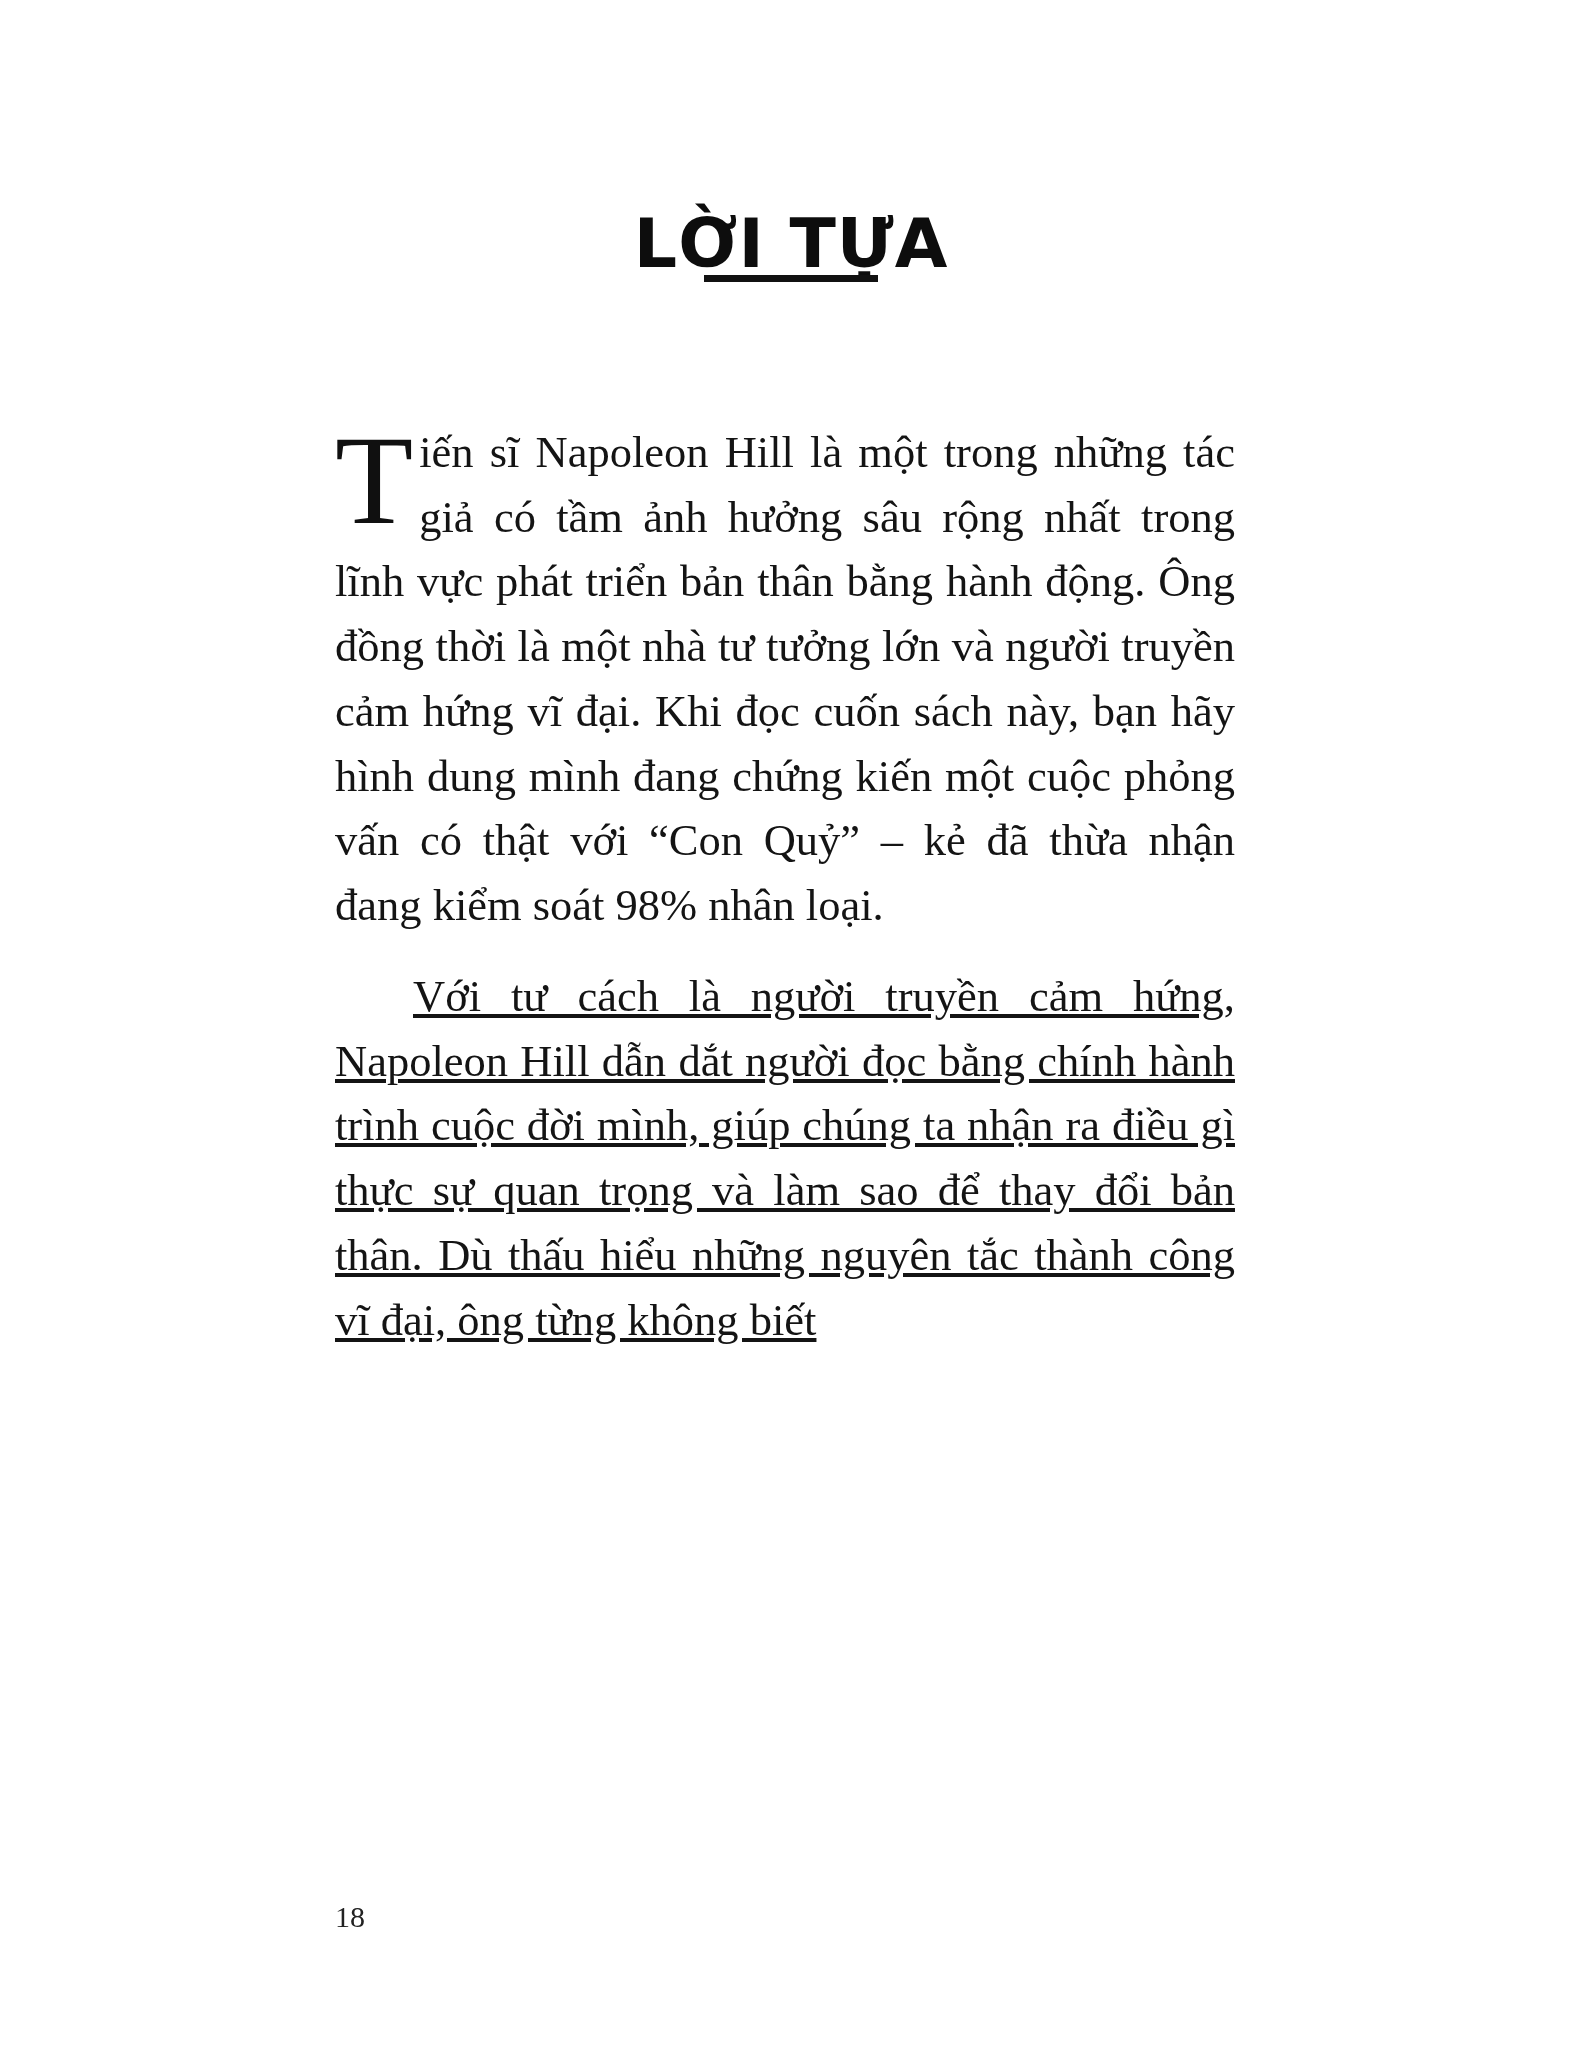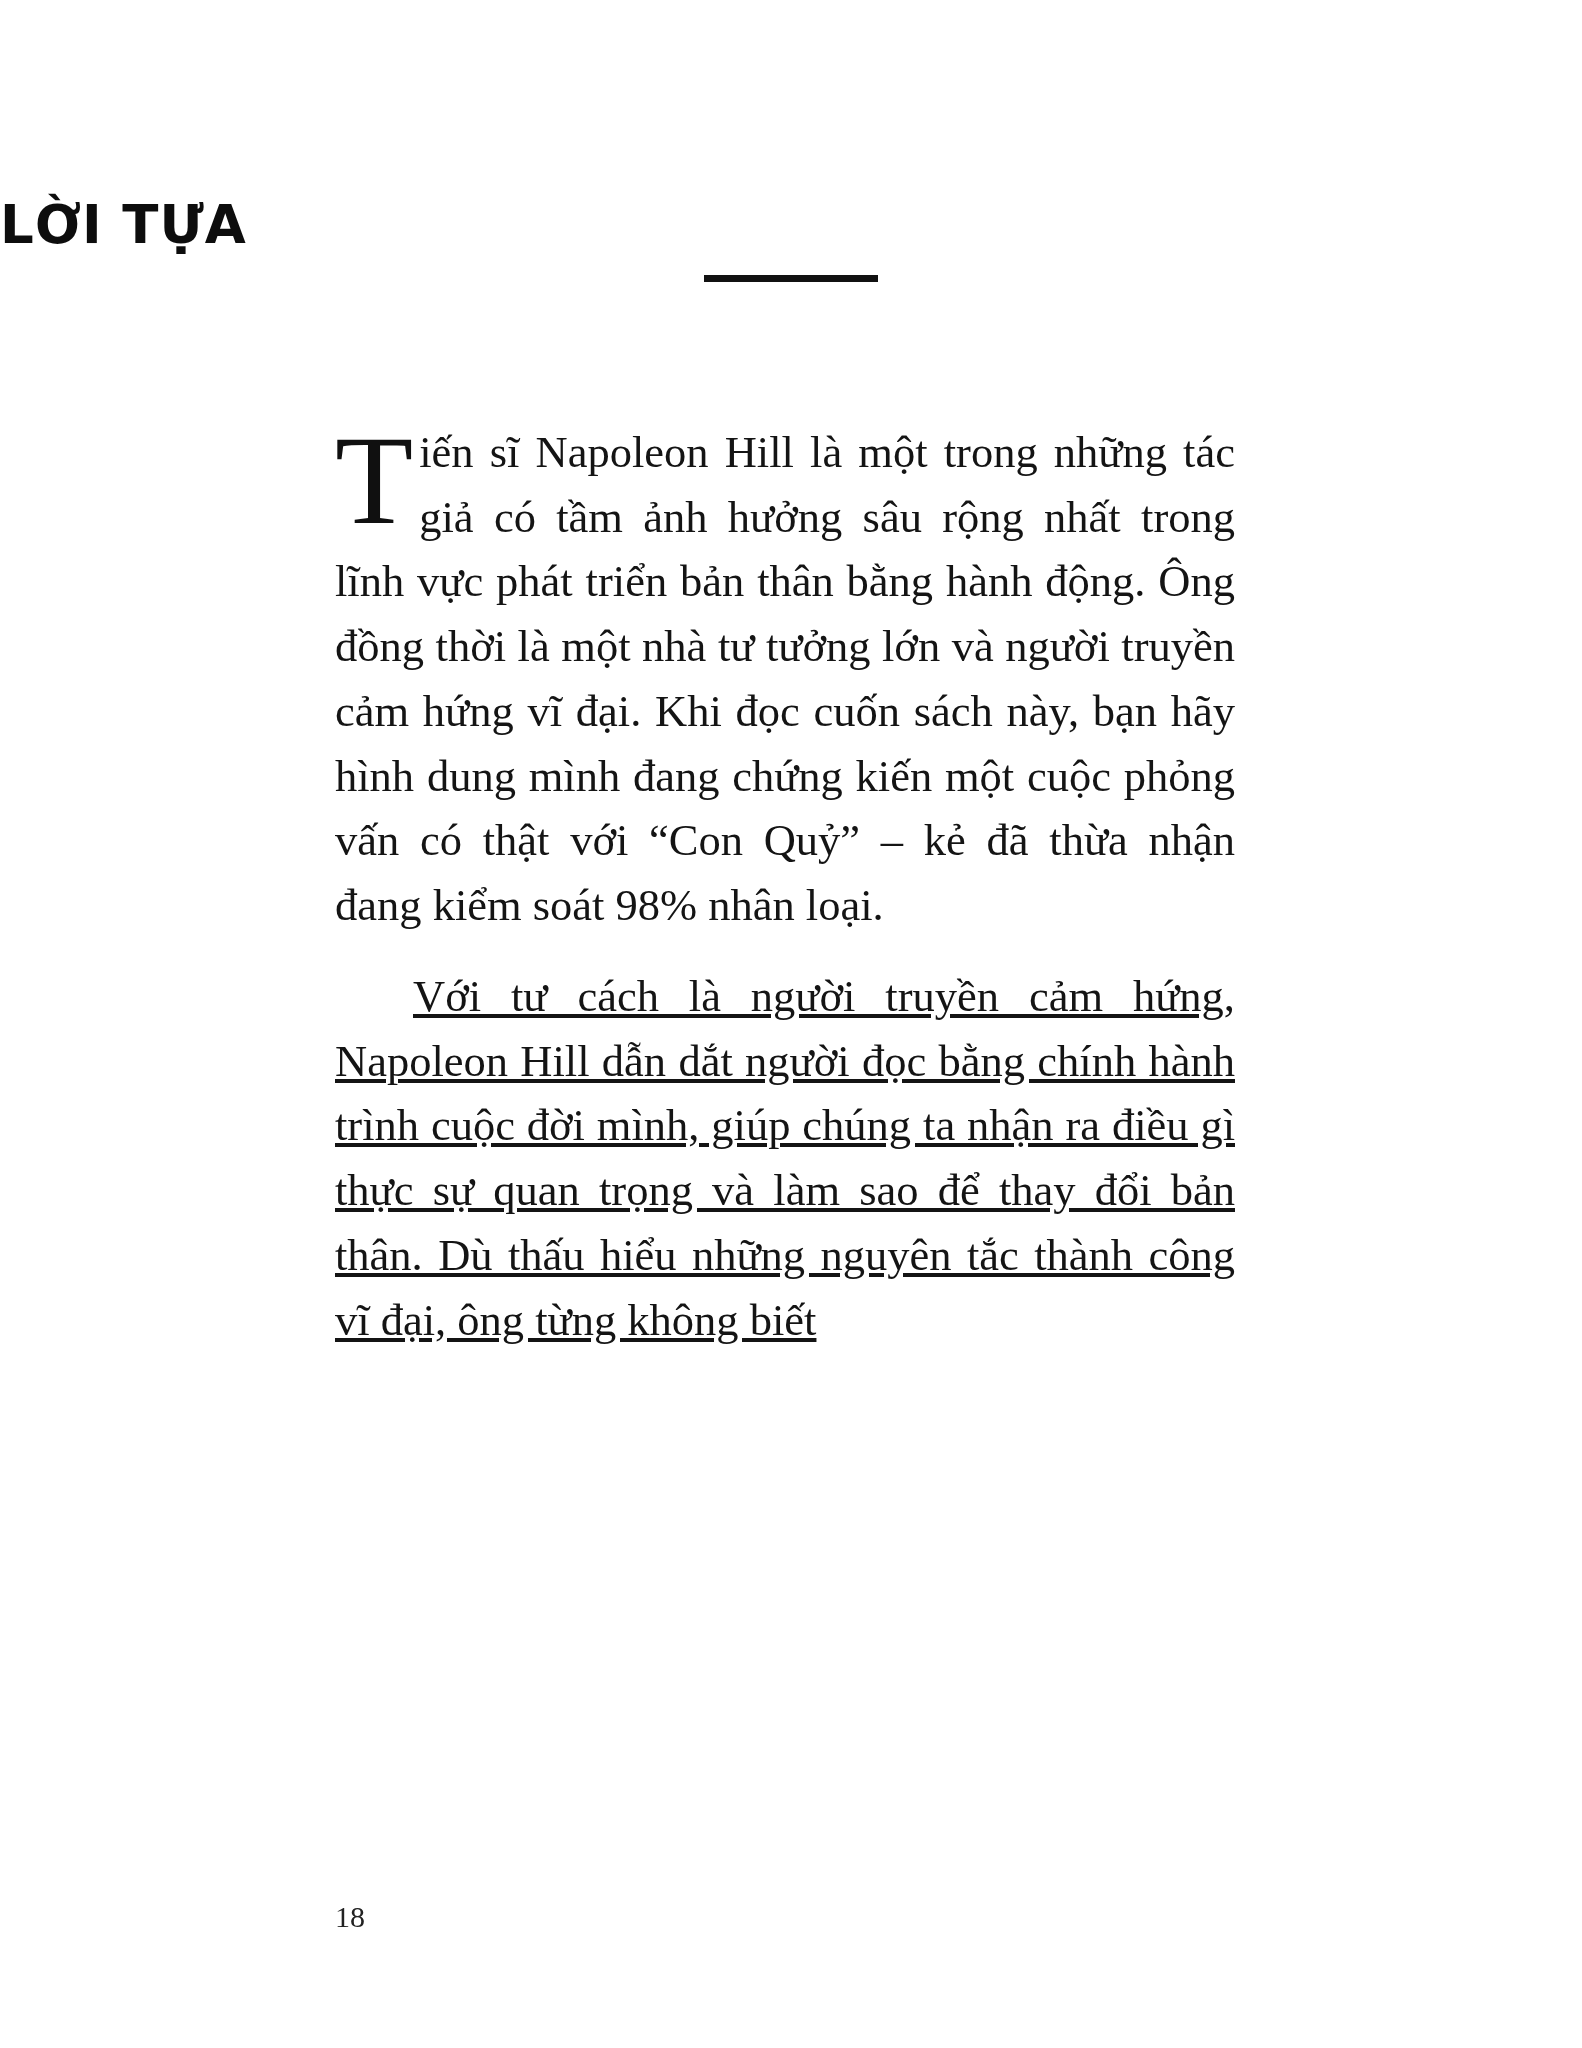--- a/index.html
+++ b/index.html
@@ -22,24 +22,24 @@
     width: 1582px;
     height: 2048px;
     background: #ffffff;
   }
 
   .chapter-title {
     position: absolute;
     top: 158px;
     left: 0;
     width: 1582px;
-    text-align: left;
+    text-align: center;
     font-family: "DejaVu Sans", "Liberation Sans", sans-serif;
     font-weight: 700;
-    font-size: 53px;
+    font-size: 68px;
     letter-spacing: 1px;
     color: #0d0d0d;
   }
 
   .title-rule {
     position: absolute;
     top: 275px;
     left: 50%;
     transform: translateX(-50%);
     width: 174px;

